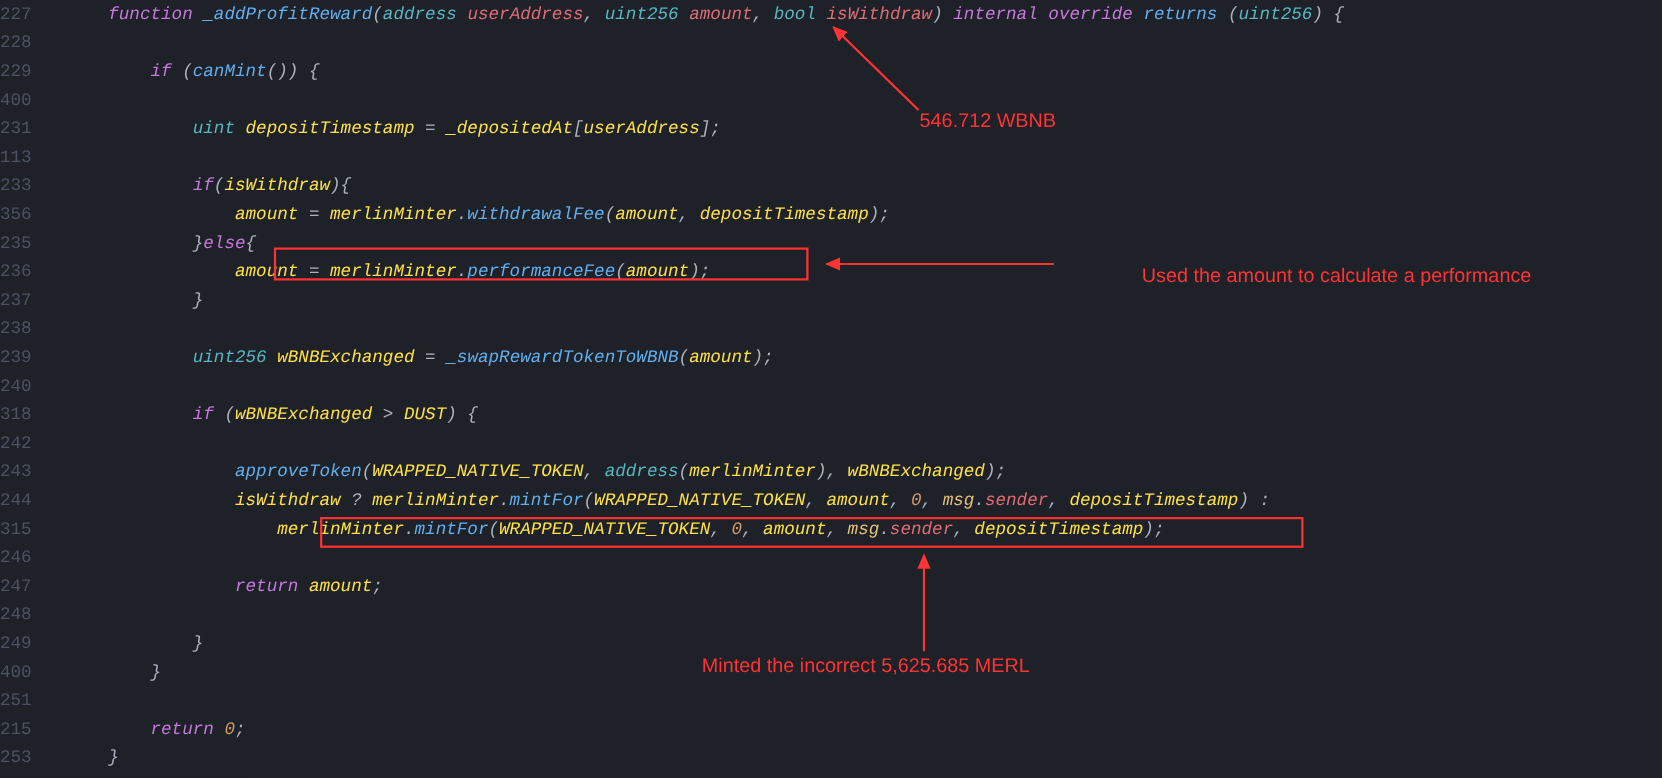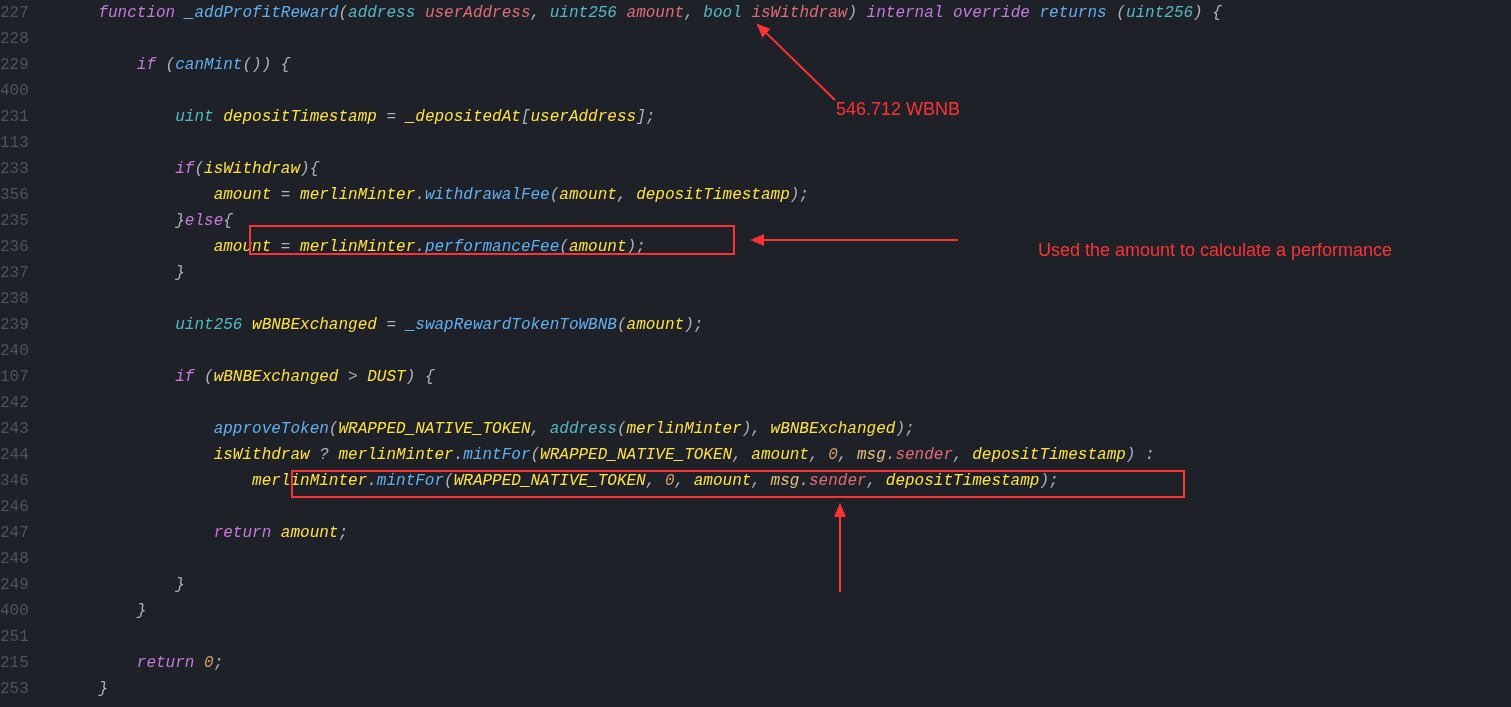--- a/index.html
+++ b/index.html
@@ -85,43 +85,44 @@
       <div>231</div>
       <div>113</div>
       <div>233</div>
       <div>356</div>
       <div>235</div>
       <div>236</div>
       <div>237</div>
       <div>238</div>
       <div>239</div>
       <div>240</div>
-      <div>107</div>
+      <div>318</div>
       <div>242</div>
       <div>243</div>
       <div>244</div>
-      <div>346</div>
+      <div>315</div>
       <div>246</div>
       <div>247</div>
       <div>248</div>
       <div>249</div>
       <div>400</div>
       <div>251</div>
       <div>215</div>
       <div>253</div>
     </div>
   <div class="code" id="code"><div class="code-line">    <span class="kw">function</span> <span class="fn">_addProfitReward</span><span class="p">(</span><span class="tp">address</span> <span class="id">userAddress</span><span class="p">, </span><span class="tp">uint256</span> <span class="id">amount</span><span class="p">, </span><span class="tp">bool</span> <span class="id">isWithdraw</span><span class="p">) </span><span class="kw">internal</span> <span class="kw">override</span> <span class="ret">returns</span> <span class="p">(</span><span class="tp">uint256</span><span class="p">) {</span></div><div class="code-line"></div><div class="code-line">        <span class="kw">if</span><span class="p"> (</span><span class="fn">canMint</span><span class="p">()) {</span></div><div class="code-line"></div><div class="code-line">            <span class="tp">uint</span> <span class="d">depositTimestamp</span><span class="p"> = </span><span class="d">_depositedAt</span><span class="p">[</span><span class="d">userAddress</span><span class="p">];</span></div><div class="code-line"></div><div class="code-line">            <span class="kw">if</span><span class="p">(</span><span class="d">isWithdraw</span><span class="p">){</span></div><div class="code-line">                <span class="d">amount</span><span class="p"> = </span><span class="d">merlinMinter</span><span class="p">.</span><span class="fn">withdrawalFee</span><span class="p">(</span><span class="d">amount</span><span class="p">, </span><span class="d">depositTimestamp</span><span class="p">);</span></div><div class="code-line">            <span class="p">}</span><span class="kw">else</span><span class="p">{</span></div><div class="code-line">                <span class="d">amount</span><span class="p"> = </span><span class="d">merlinMinter</span><span class="p">.</span><span class="fn">performanceFee</span><span class="p">(</span><span class="d">amount</span><span class="p">);</span></div><div class="code-line">            <span class="p">}</span></div><div class="code-line"></div><div class="code-line">            <span class="tp">uint256</span> <span class="d">wBNBExchanged</span><span class="p"> = </span><span class="fn">_swapRewardTokenToWBNB</span><span class="p">(</span><span class="d">amount</span><span class="p">);</span></div><div class="code-line"></div><div class="code-line">            <span class="kw">if</span><span class="p"> (</span><span class="d">wBNBExchanged</span><span class="p"> &gt; </span><span class="d">DUST</span><span class="p">) {</span></div><div class="code-line"></div><div class="code-line">                <span class="fn">approveToken</span><span class="p">(</span><span class="d">WRAPPED_NATIVE_TOKEN</span><span class="p">, </span><span class="tp">address</span><span class="p">(</span><span class="d">merlinMinter</span><span class="p">), </span><span class="d">wBNBExchanged</span><span class="p">);</span></div><div class="code-line">                <span class="d">isWithdraw</span><span class="p"> ? </span><span class="d">merlinMinter</span><span class="p">.</span><span class="fn">mintFor</span><span class="p">(</span><span class="d">WRAPPED_NATIVE_TOKEN</span><span class="p">, </span><span class="d">amount</span><span class="p">, </span><span class="num">0</span><span class="p">, </span><span class="prop">msg</span><span class="p">.</span><span class="id">sender</span><span class="p">, </span><span class="d">depositTimestamp</span><span class="p">) :</span></div><div class="code-line">                    <span class="d">merlinMinter</span><span class="p">.</span><span class="fn">mintFor</span><span class="p">(</span><span class="d">WRAPPED_NATIVE_TOKEN</span><span class="p">, </span><span class="num">0</span><span class="p">, </span><span class="d">amount</span><span class="p">, </span><span class="prop">msg</span><span class="p">.</span><span class="id">sender</span><span class="p">, </span><span class="d">depositTimestamp</span><span class="p">);</span></div><div class="code-line"></div><div class="code-line">                <span class="kw">return</span> <span class="d">amount</span><span class="p">;</span></div><div class="code-line"></div><div class="code-line">            <span class="p">}</span></div><div class="code-line">        <span class="p">}</span></div><div class="code-line"></div><div class="code-line">        <span class="kw">return</span> <span class="num">0</span><span class="p">;</span></div><div class="code-line">    <span class="p">}</span></div></div>
 </div>
 
 <div class="overlay">
   <div class="red-box" style="left:249px; top:225px; width:486px; height:30px;"></div>
   <div class="red-box" style="left:291px; top:470px; width:894px; height:28px;"></div>
 
   <div class="ann-text" style="left:836px; top:98px;">546.712 WBNB</div>
   <div class="ann-text" style="left:1000px; top:222px; width:430px;margin-top:17px;">Used the amount to calculate a performance</div>
+  <div class="ann-text" style="left:638px; top:594px;">Minted the incorrect 5,625.685 MERL</div>
 
   <svg class="arrows">
     <defs>
       <marker id="arrowhead" markerWidth="8" markerHeight="8" refX="6" refY="3" orient="auto">
         <polygon points="0 0, 7 3, 0 6" fill="#ff3333"></polygon>
       </marker>
     </defs>
 
     <line x1="835" y1="100" x2="758" y2="25" stroke="#ff3333" stroke-width="2" marker-end="url(#arrowhead)"></line>
 

